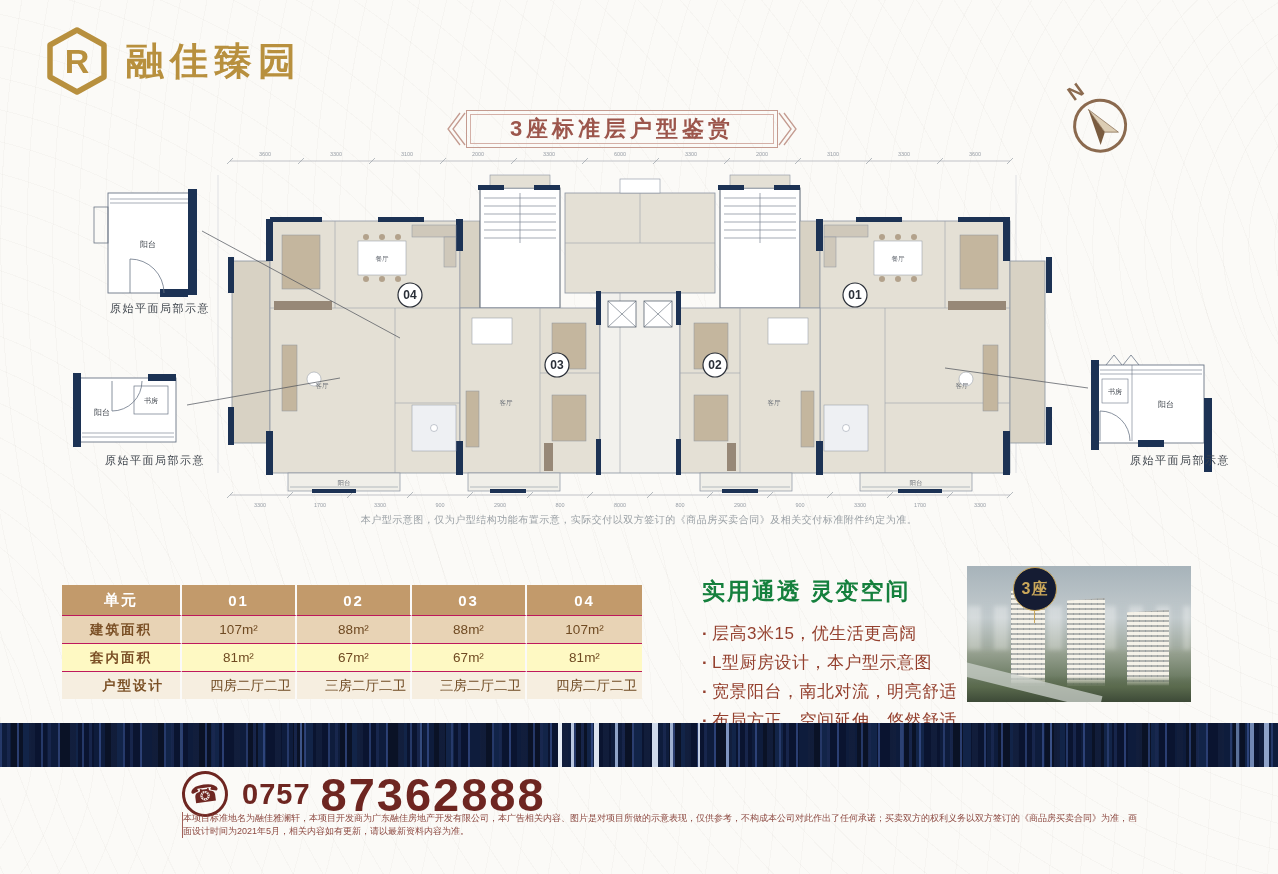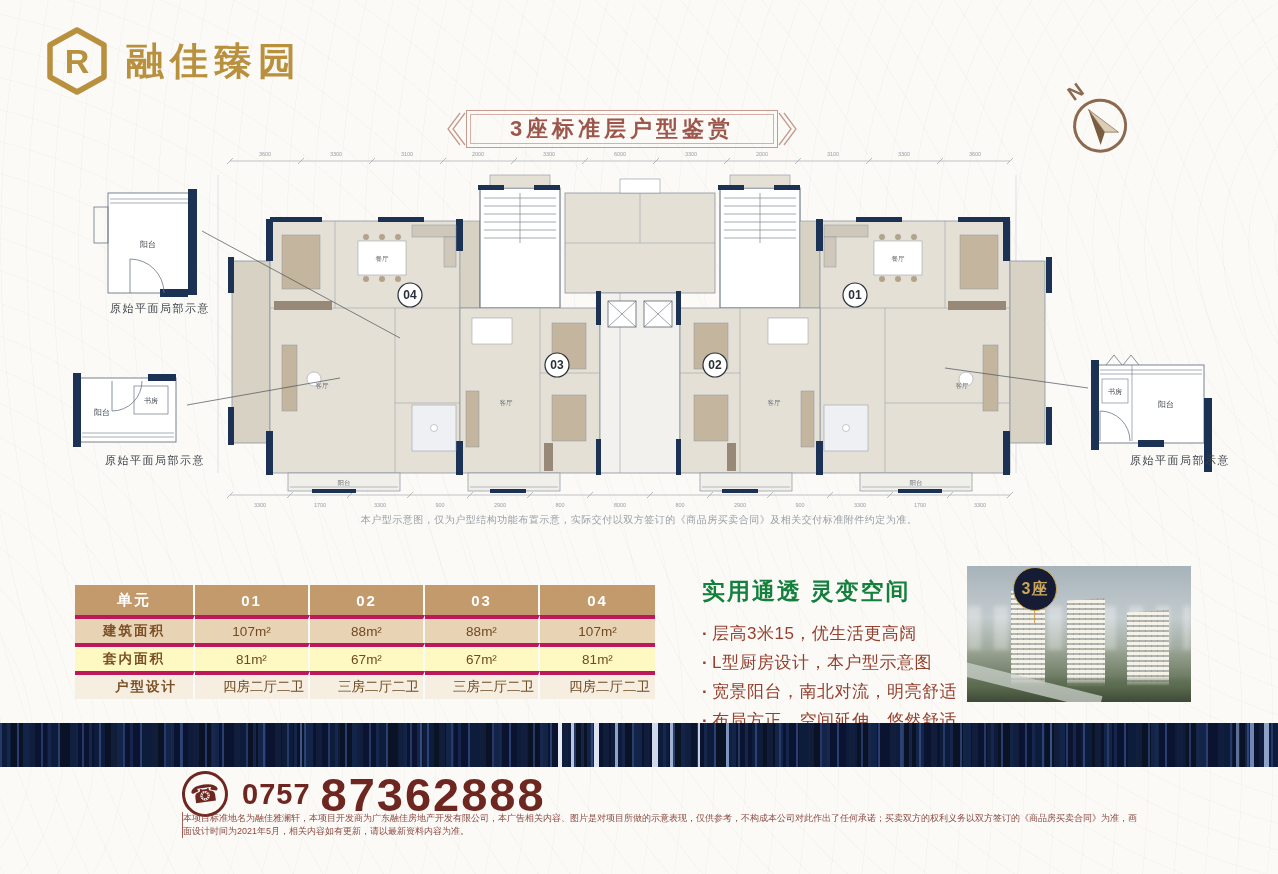--- a/index.html
+++ b/index.html
@@ -30,23 +30,23 @@
   .compass-circ { width:54px; height:54px; border:3px solid #8b6a4f; border-radius:50%; margin:3px auto 0; position:relative; }
   
   .plan-wrap { position:absolute; left:60px; top:143px; width:1160px; height:370px; }
   .plan-svg { width:100%; height:100%; display:block; }
   .inset-caption { position:absolute; font-size:11px; color:#3d434b; letter-spacing:1.5px; text-align:center; }
   .cap1 { left:40px; top:158px; width:120px; }
   .cap2 { left:20px; top:310px; width:150px; }
   .cap3 { left:1050px; top:310px; width:140px; }
   .plan-disclaimer { position:absolute; left:0; right:0; top:513px; text-align:center; font-size:10px; color:#9aa0a5; letter-spacing:.5px; }
   
-  .units-table { position:absolute; left:75px; top:585px; width:674px; font-size:13.5px; }
+  .units-table { position:absolute; left:62px; top:585px; width:674px; font-size:13.5px; }
   .t-row { display:grid; grid-template-columns:120px 115px 115px 115px 115px; }
-  .t-cell { display:flex; align-items:center; justify-content:center; height:28px; border-right:2px solid #fbfaf8; border-top:4px solid #be185d; color:#6f4a22; }
+  .t-cell { display:flex; align-items:center; justify-content:center; height:28px; border-right:2px solid #fbfaf8; border-top:1px solid #be185d; color:#6f4a22; }
   .t-cell:last-child { border-right:none; }
   .t-head .t-cell { height:30px; background:#c29a6b; color:#ffffff; font-weight:bold; font-size:15px; border-top:none; letter-spacing:2px; }
   .r1 .t-cell { background:#e8d3b5; }
   .r2 .t-cell { background:#fef9c3; }
   .r3 .t-cell { background:#f6eee0;padding-left:24px; }
   .t-label { font-weight:bold; color:#7b5026; letter-spacing:2px; }
   
   .selling { position:absolute; left:702px; top:576px; width:266px; }
   .sp-title { font-size:23px; font-weight:bold; color:#15803d; letter-spacing:2px; margin-bottom:12px; }
   .sp-item { font-size:17px; color:#94402e; line-height:29px; letter-spacing:.5px; display:flex; }

